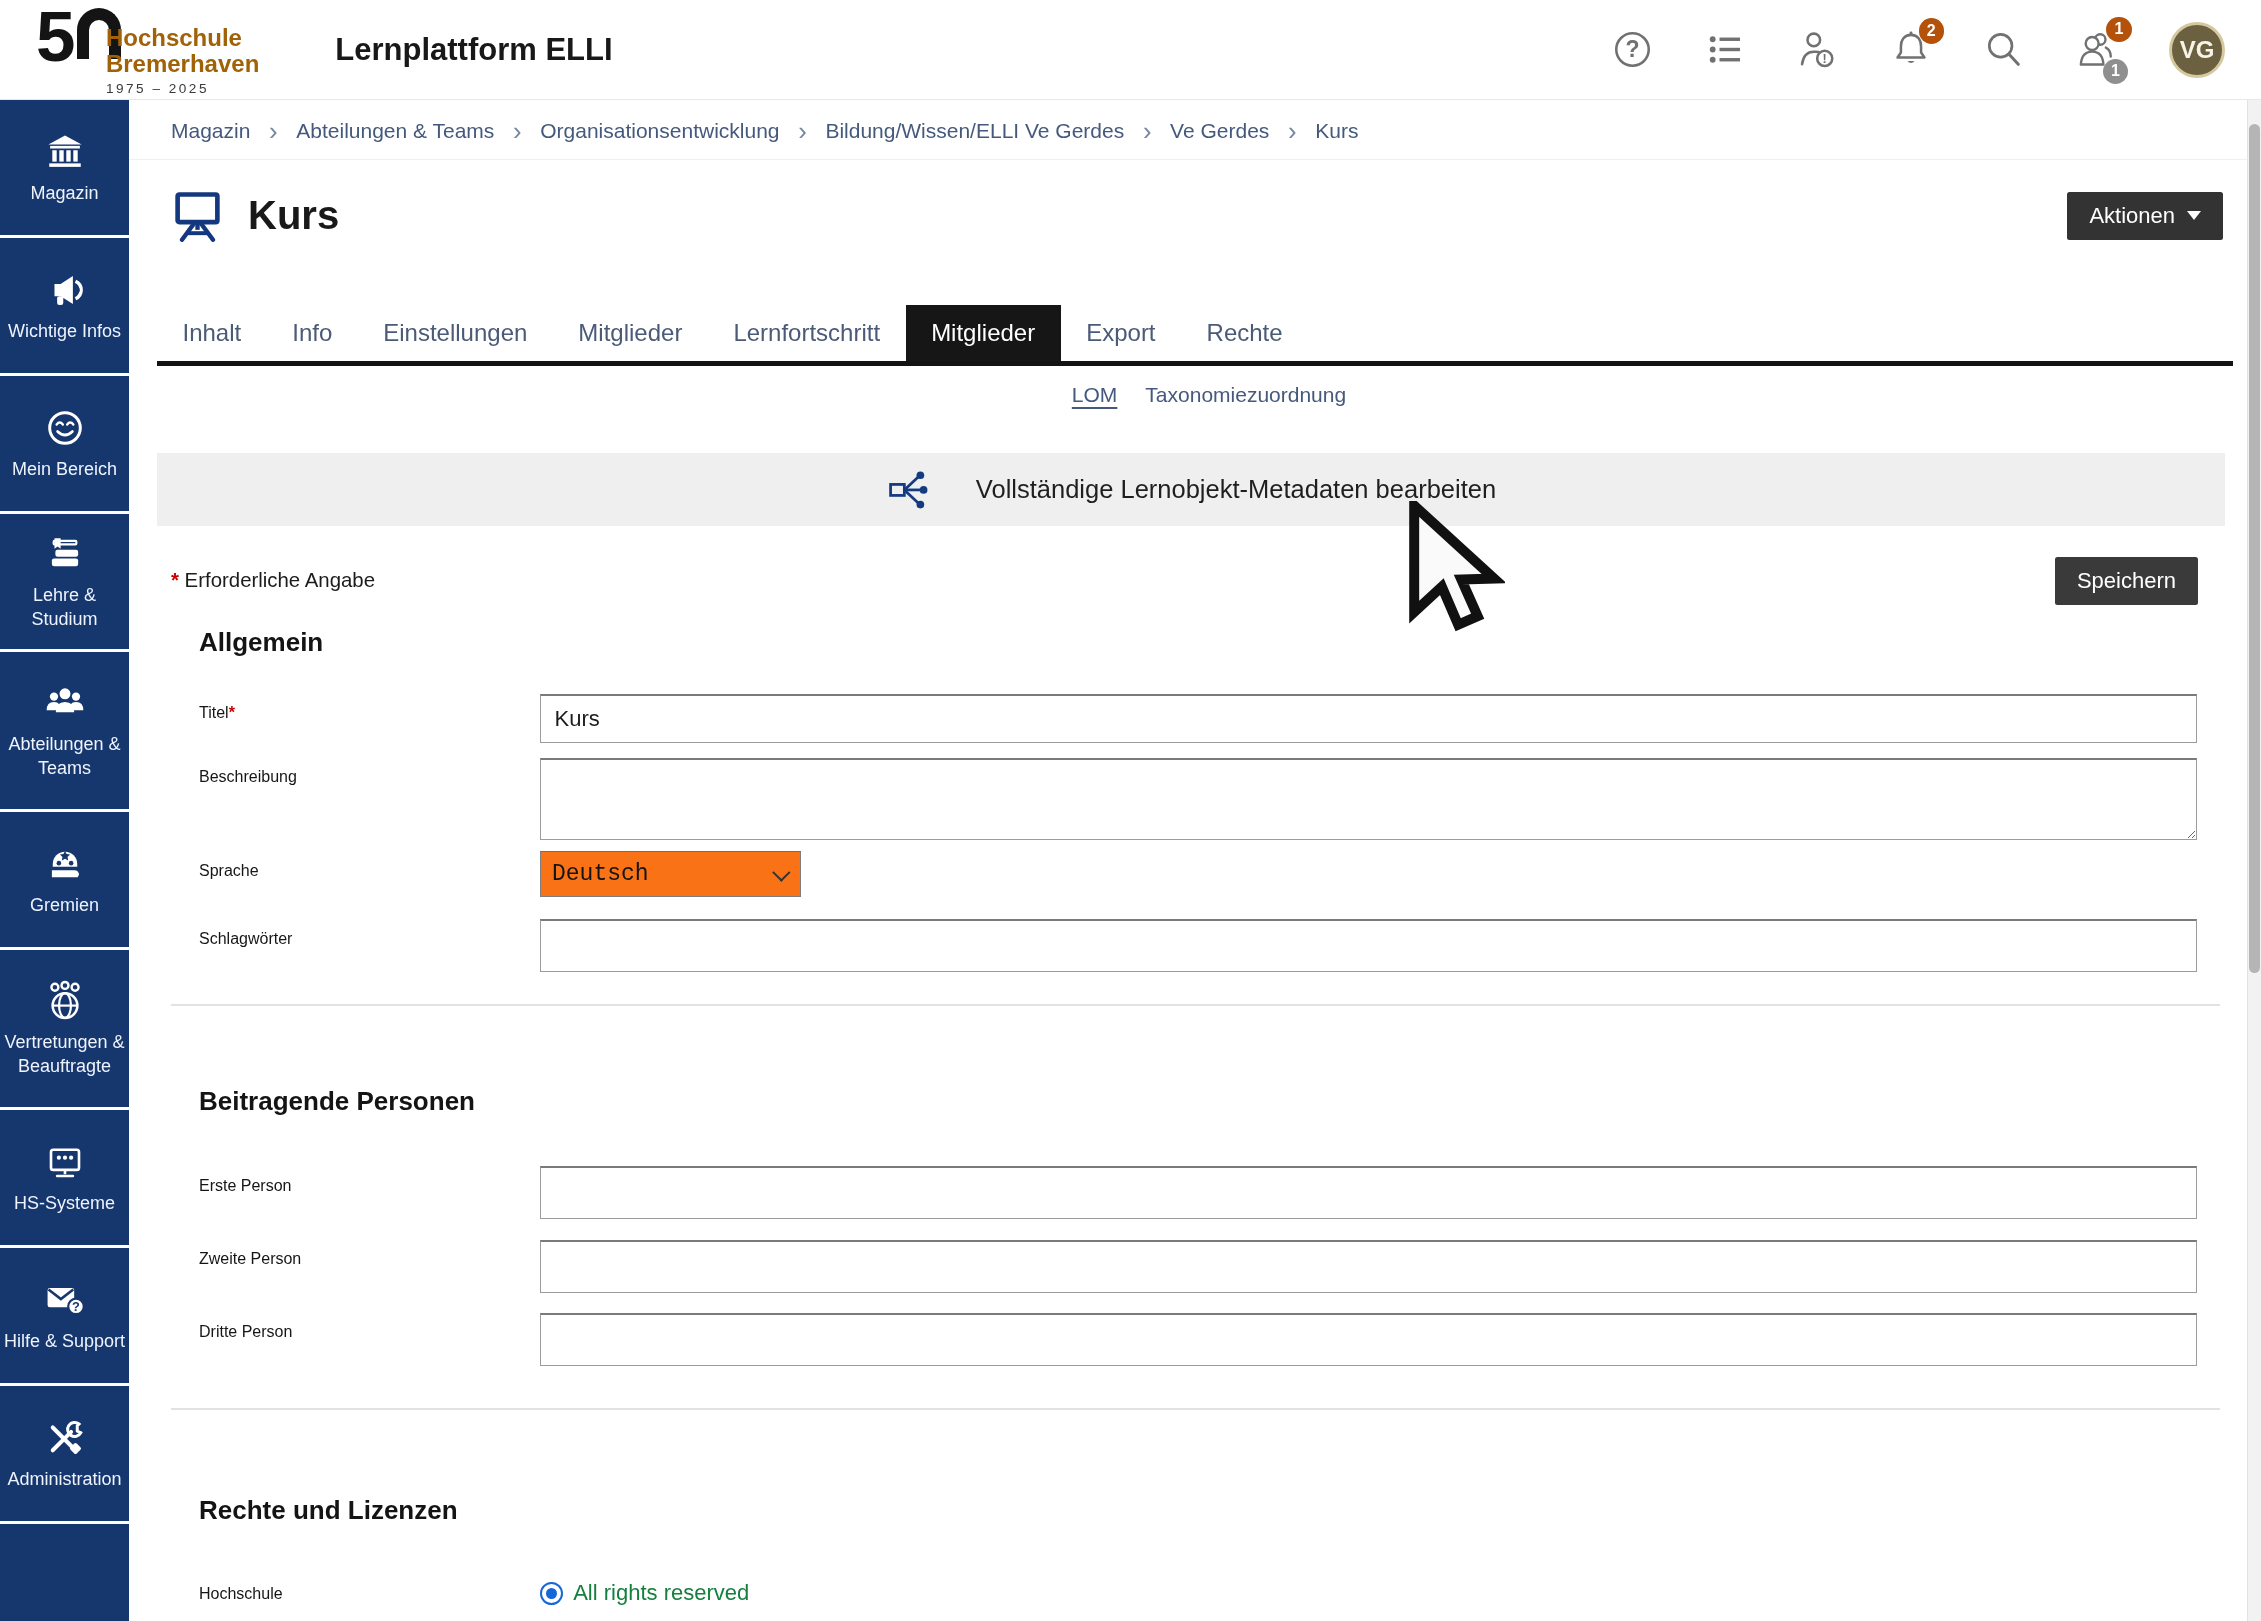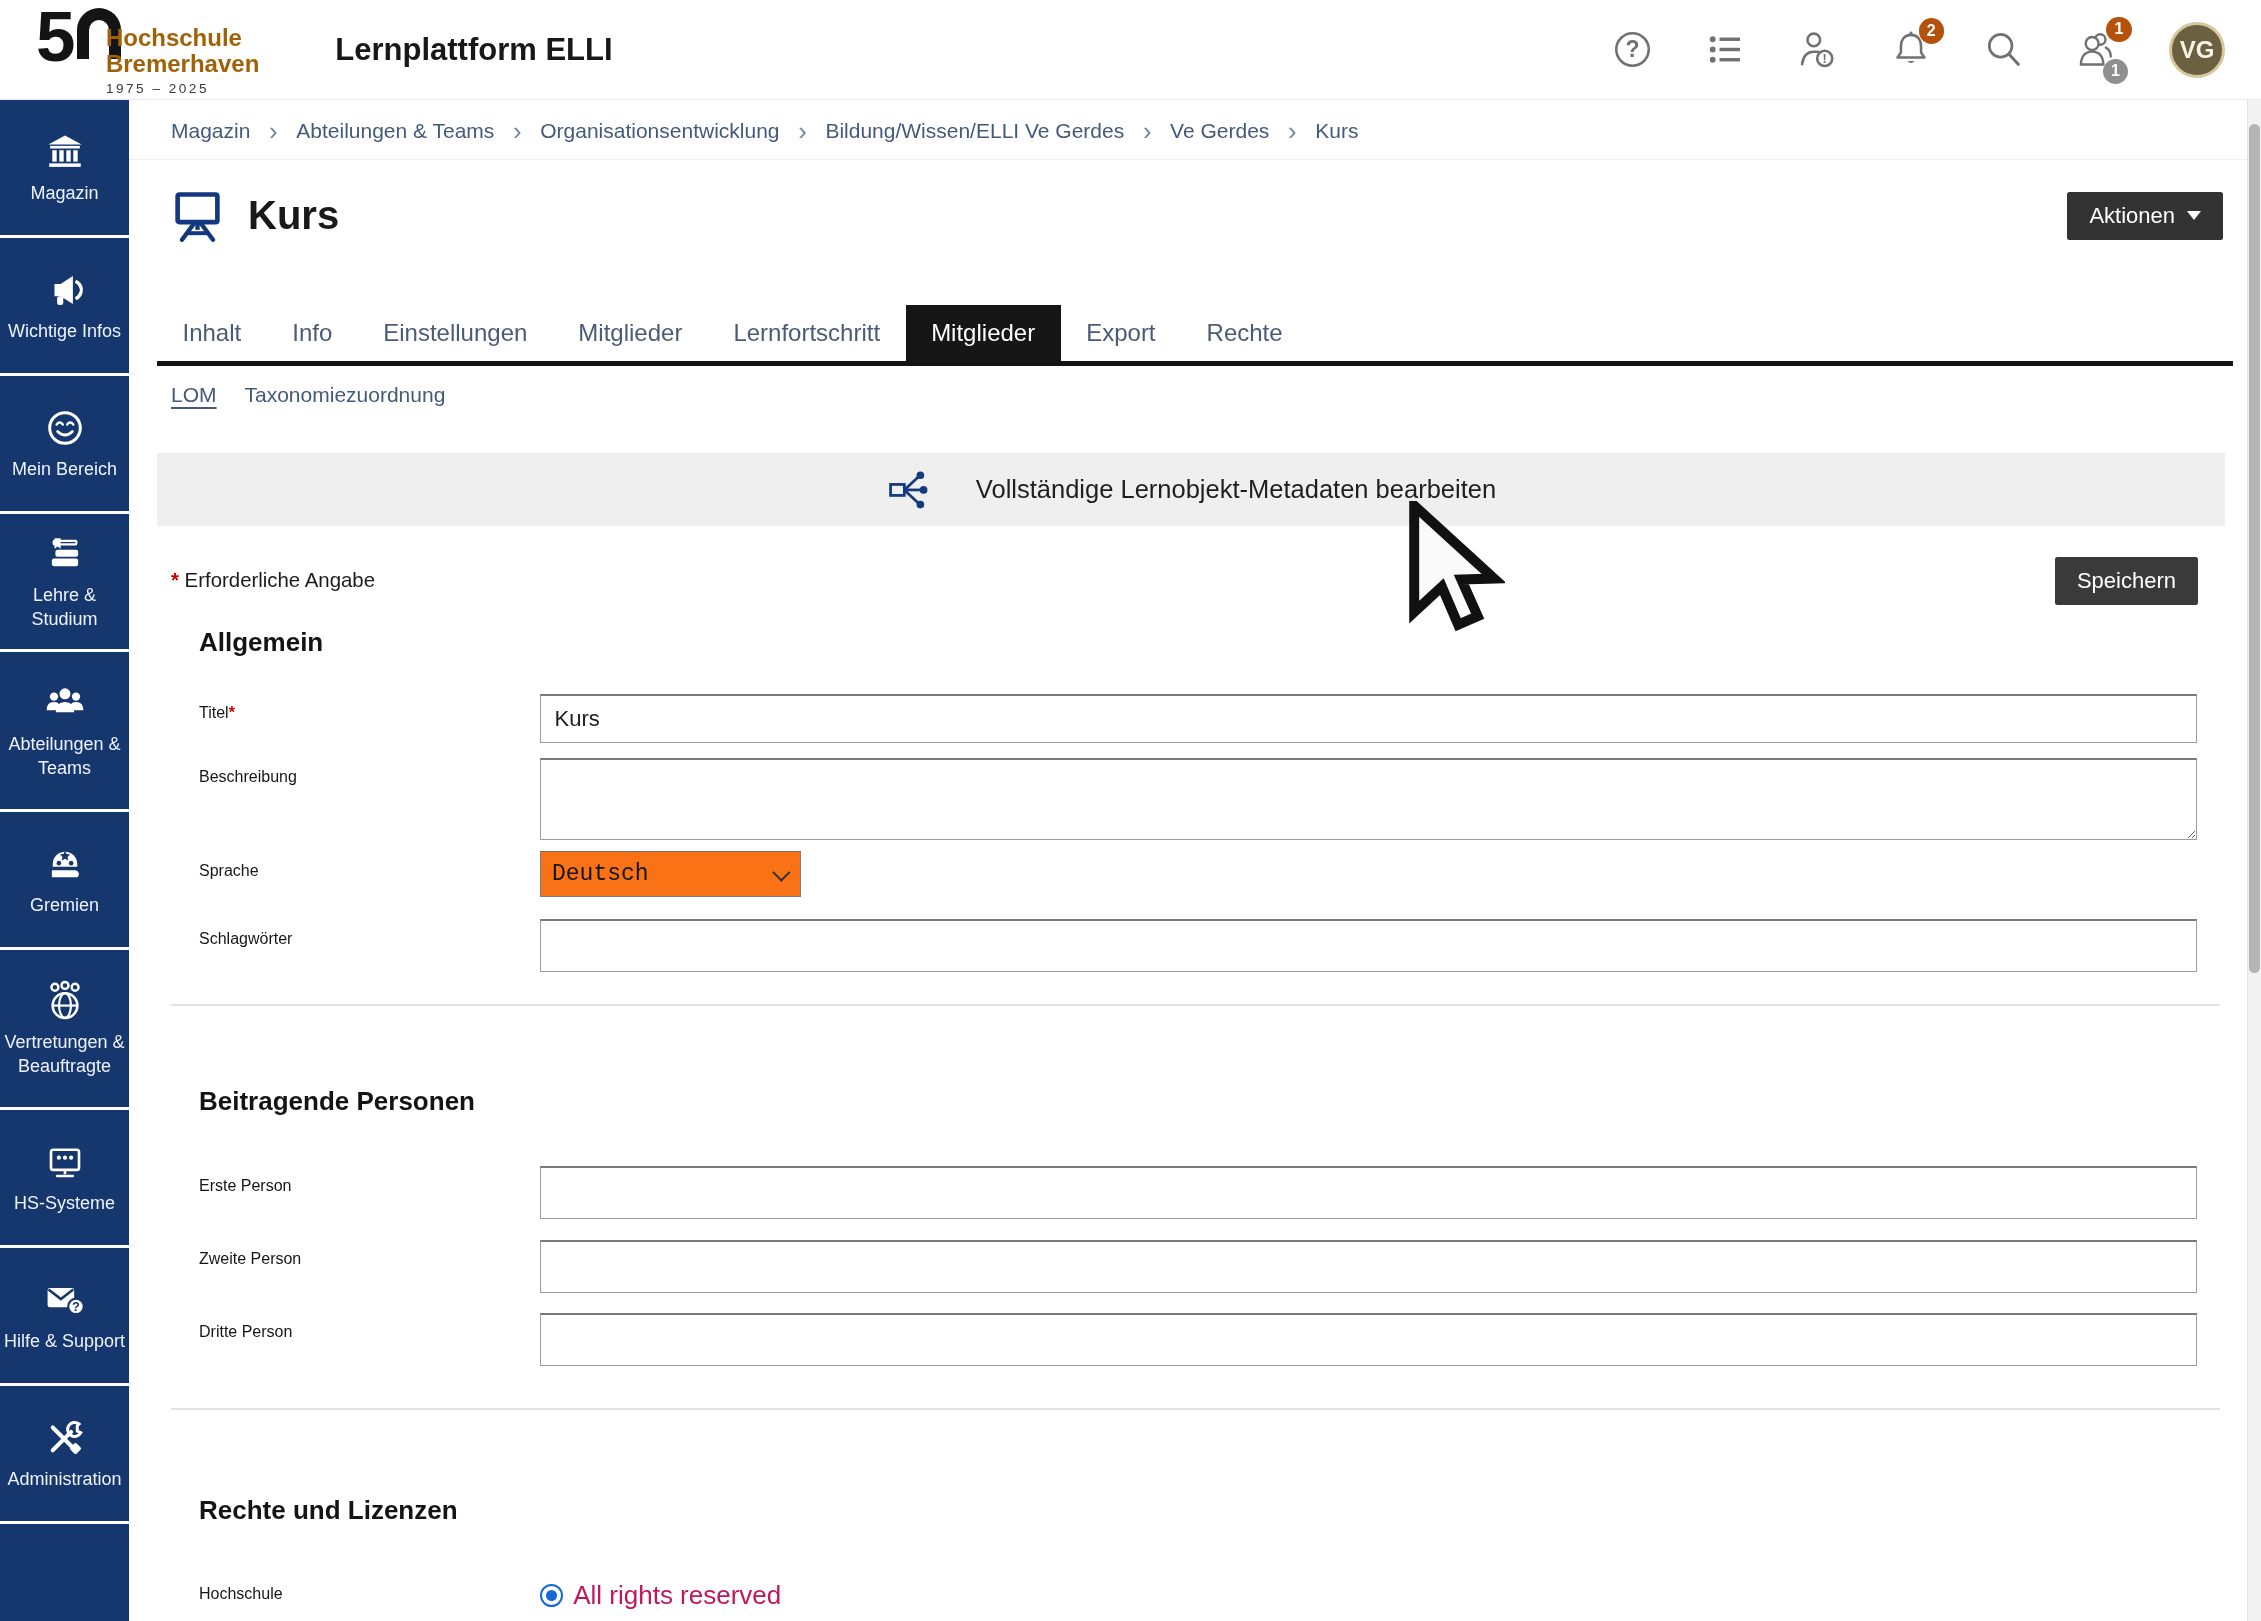--- a/index.html
+++ b/index.html
@@ -63,21 +63,21 @@
   .btn-dark { background:#3a3a3a; color:#fff; font-size:22px; border:none; border-radius:2.5px;
               padding:11px 22px; cursor:pointer; display:flex; align-items:center; gap:12px; }
   .btn-actions { margin-left:auto; background:#333; }
   .caret { width:0; height:0; border-left:7.6px solid transparent; border-right:7.6px solid transparent;
            border-top:9.3px solid #fff; }
 
   .tabs-row { margin:63px 14.4px 0 28px; border-bottom:5.1px solid #131313; display:flex; align-items:flex-end; }
   .tab { font-size:24px; color:#4b5a77; padding:13.6px 25.5px; cursor:pointer; white-space:nowrap; }
   .tab.active { background:#161616; color:#fff; }
 
-  .subtabs { margin:17px 0 0 42px; display:flex; gap:28px; }
+  .subtabs { margin:17px 0 0 42px; display:flex; gap:28px;justify-content:center; }
   .subtab { font-size:21px; color:#44597c; cursor:pointer; }
   .subtab.active { text-decoration:underline; text-underline-offset:5.1px; }
 
   .banner { margin:46px 22px 0 28px; height:73px; background:#efefef; display:flex;
             align-items:center; justify-content:center; gap:22px; cursor:pointer; }
   .banner-label { font-size:25.5px; color:#1f1f1f;margin-left:24px; }
 
   .form-head { margin:31px 49px 0 42px; display:flex; align-items:flex-start; }
   .req-note { font-size:20.4px; color:#1c1c1c; padding-top:12px; }
   .red { color:#cc0000; font-weight:bold; }
@@ -116,21 +116,21 @@
   .r-p3 { margin-top:20.4px; }
   .r-copyright { margin-top:49px; }
 
   .divider { border:none; border-top:2.5px solid #e2e2e2; margin:32px -19.5px 0 -28px; }
   .divider2 { margin-top:42px; }
 
   .radio-line { display:flex; align-items:center; gap:10.2px; padding-top:5.1px; }
   .radio { width:23px; height:23px; border-radius:50%; border:2.5px solid #1667d9; background:#fff;
            display:flex; align-items:center; justify-content:center; cursor:pointer; flex:none; }
   .radio .dot { width:11px; height:11px; border-radius:50%; background:#1667d9; }
-  .radio-label { font-size:26px; color:#be185d; }
+  .radio-label { font-size:22px; color:#15803d; }
 
   .cursor { position:absolute; left:1405px; top:501px; width:100px; height:136px; z-index:50;
             pointer-events:none; }
 </style>
 </head>
 <body>
 
 <div class="header">
   <div class="logo">
     <div class="logo-50">

